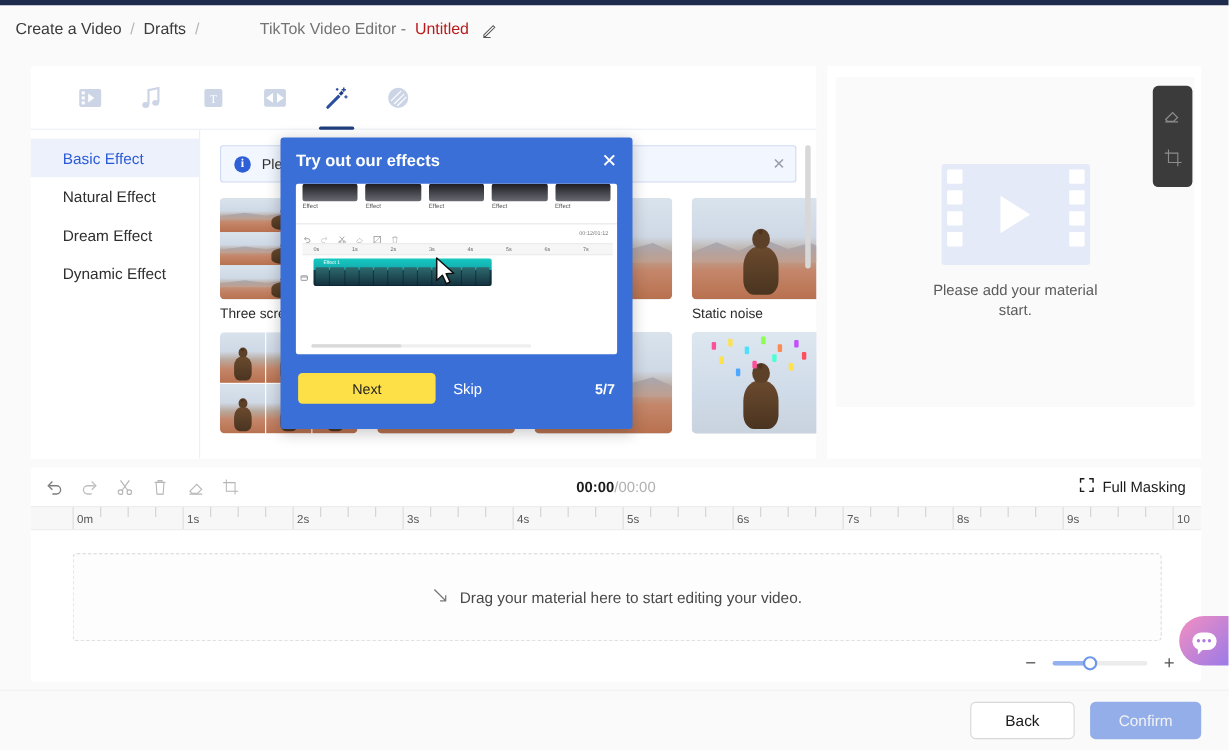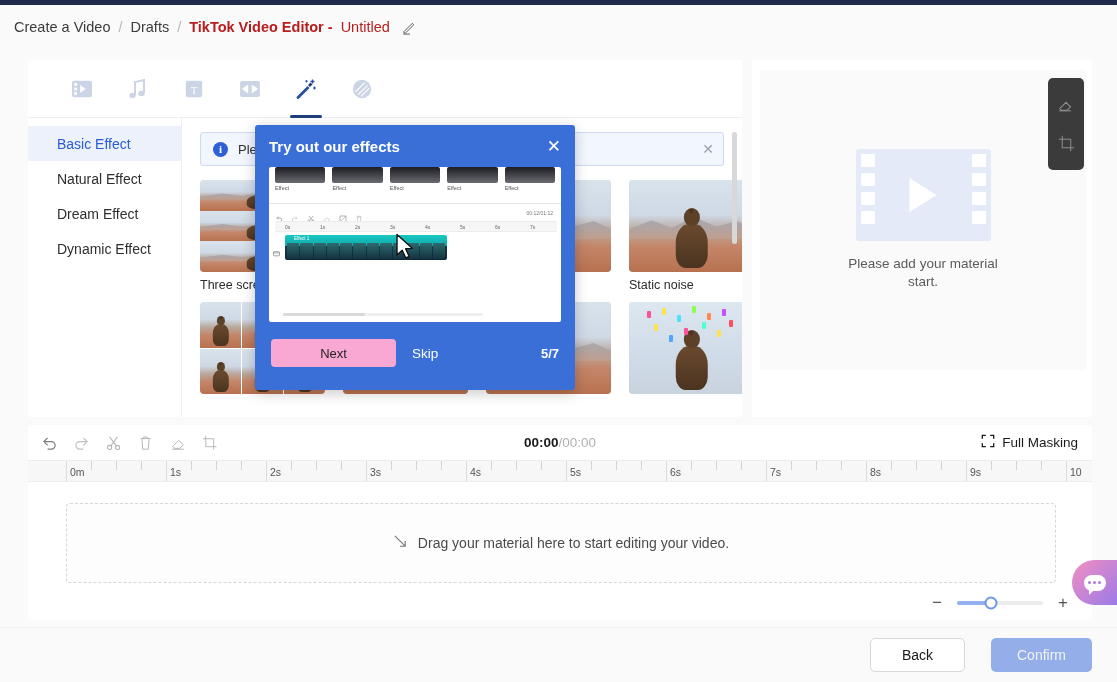--- a/index.html
+++ b/index.html
@@ -15,21 +15,21 @@
   .topstrip { position:absolute; left:0; top:0; width:1117px; height:5px; background:#1f2b4d; }
 
   
   .breadcrumb {
     position:absolute; left:0; top:5px; width:1117px; height:44px;
     display:flex; align-items:center; padding-left:14px; gap:8px;
     background:#fafafa; font-size:14.5px; color:#333;
   }
   .bc-link { color:#3b3b3b; cursor:pointer; }
   .bc-sep { color:#b6b6b6; }
-  .bc-current { font-weight:bold; color:#b91c1c; }
+  .bc-current { font-weight:normal; color:#737373;margin-left:47px; }
   .bc-untitled { color:#b91c1c; font-weight:normal; }
   .bc-edit { width:16px; height:16px; margin-left:4px; cursor:pointer; display:flex; align-items:center; }
 
   
   .editor-card {
     position:absolute; left:28px; top:60px; width:714px; height:357px;
     background:#ffffff; border-radius:3px;
   }
   .tabbar { height:58px; display:flex; align-items:center; padding-left:26px; gap:0; position:relative; border-bottom:1px solid #eceff5;}
   .tab {
@@ -144,21 +144,21 @@
   }
   .zoomrow { position:absolute; right:20px; bottom:8px; display:flex; align-items:center; gap:11px; }
   .zbtn { width:18px;height:18px;display:flex;align-items:center;justify-content:center;cursor:pointer;color:#555;font-size:17px;}
   .ztrack { width:86px; height:4px; background:#ececec; border-radius:2px; position:relative; cursor:pointer;}
   .zfill { position:absolute; left:0; top:0; height:4px; background:#93b0ef; border-radius:2px; width:40%;}
   .zhandle { position:absolute; left:40%; top:50%; transform:translate(-50%,-50%); width:13px;height:13px;border-radius:50%;
      background:#fff; border:2.5px solid #6f97e8; }
 
   
   .bottombar { position:absolute; left:0; bottom:0; width:1117px; height:55px; background:#fafafa;
-     display:flex; align-items:center; justify-content:flex-end; gap:26px; padding-right:25px; border-top:1px solid #f0f0f0;}
+     display:flex; align-items:center; justify-content:flex-end; gap:14px; padding-right:25px; border-top:1px solid #f0f0f0;}
   .btn-back { width:95px;height:34px;border:1px solid #d8d8d8;border-radius:5px;background:#fff;
      font-size:14px;color:#1a1a1a;cursor:pointer;font-family:"Liberation Sans",sans-serif;}
   .btn-confirm { width:101px;height:34px;border:none;border-radius:5px;background:#93aee8;
      font-size:14px;color:#f2f2f2;cursor:pointer;font-family:"Liberation Sans",sans-serif;}
 
   
   .chat-fab { position:absolute; right:0; bottom:77px; width:45px;height:45px;
      background:linear-gradient(135deg,#f48fc0,#9b7ae8); border-radius:23px 0 0 23px;
      display:flex;align-items:center;justify-content:center;cursor:pointer;}
   .chat-bub { width:22px;height:16px;background:#fff;border-radius:9px;position:relative;
@@ -170,21 +170,21 @@
   
   .modal {
     position:absolute; left:255px; top:125px; width:320px; height:265px;
     background:#3a6fd8; border-radius:3px; box-shadow:0 3px 14px rgba(0,0,0,.22); z-index:50;
   }
   .modal-head { height:42px; display:flex; align-items:center; padding:0 14px; }
   .modal-title { color:#fff; font-size:15px; font-weight:bold; }
   .modal-x { margin-left:auto; color:#fff; font-size:17px; cursor:pointer; line-height:1; }
   .modal-img { margin:0 14px; height:155px; background:#fff; border-radius:2px; position:relative; overflow:hidden; }
   .modal-foot { height:62px; display:flex; align-items:center; padding:0 16px; gap:16px; }
-  .btn-next { width:125px;height:28px;background:#f9a8d4;border:none;border-radius:4px;font-size:13px;color:#1f1f1f;
+  .btn-next { width:125px;height:28px;background:#fde047;border:none;border-radius:4px;font-size:13px;color:#1f1f1f;
       cursor:pointer;font-family:"Liberation Sans",sans-serif;}
   .lnk-skip { color:#fff;font-size:13.5px;cursor:pointer; }
   .step-cnt { margin-left:auto; color:#fff; font-size:13px; font-weight:bold; }
 
   
   .ti-row { position:absolute; left:0; top:0; width:100%; height:34px; display:flex; gap:7px; padding:0 6px; }
   .ti-cell { flex:1; }
   .ti-thumb { height:16px; background:linear-gradient(180deg,#1c1c22,#6a6a72); border-radius:2px; }
   .ti-cap { font-size:5.5px; color:#555; margin-top:2px; }
   .ti-sep { position:absolute; left:0; top:36px; width:100%; height:1px; background:#e6e6e6; }

